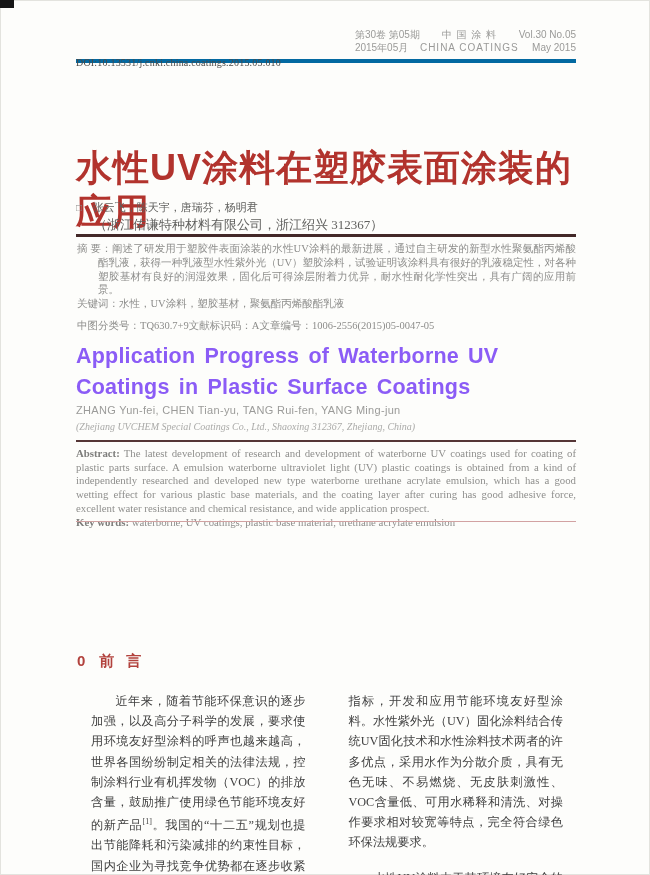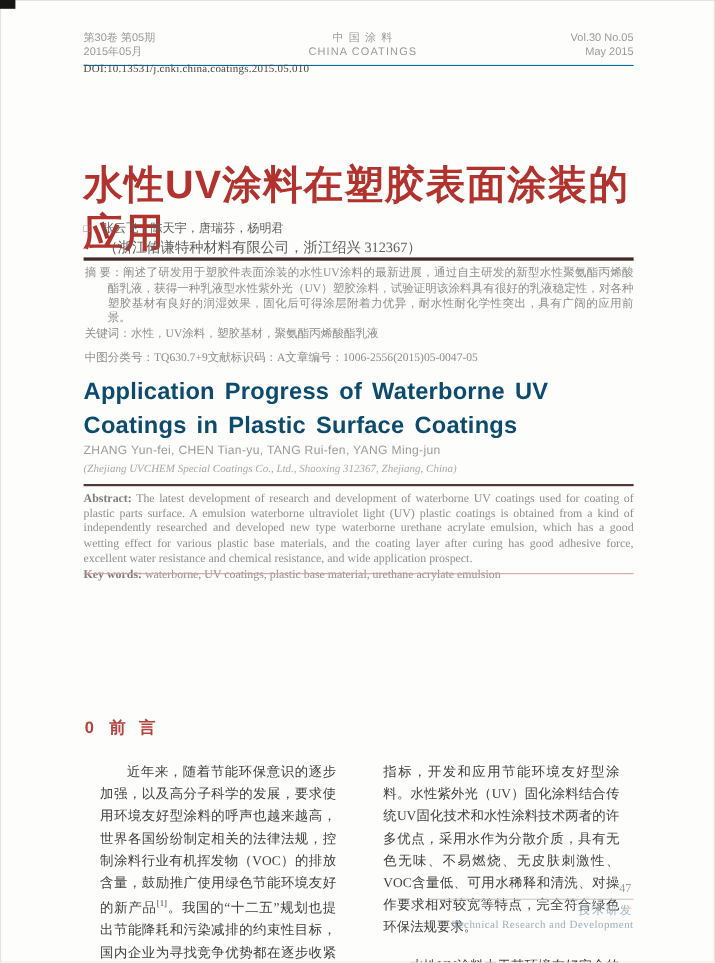--- a/index.html
+++ b/index.html
@@ -9,24 +9,24 @@
     background:#fdfdfb;
     box-shadow:inset 0 0 0 1px #e3e3de;
     font-family:"Liberation Serif","DejaVu Serif",serif;
     overflow:hidden;
   }
   .corner-chip{position:absolute;left:0;top:0;width:14px;height:8px;background:#161616;}
 
   
   .jheader{
     position:absolute;top:28px;left:76px;right:74px;
-    display:flex;justify-content:space-between;align-items:flex-start;
+    display:flex;justify-content:flex-end;align-items:flex-start;
     font-family:"Liberation Sans","DejaVu Sans",sans-serif;
     font-size:10px;line-height:13px;color:#9a9a98;
-    border-bottom:1px solid #0369a1;padding-bottom:5px;
+    border-bottom:4px solid #0369a1;padding-bottom:5px;
   }
   .jheader .col{white-space:nowrap;}
   .jheader .c{text-align:center;letter-spacing:1px;}
   .jheader .r{text-align:right;}
   .doi{
     position:absolute;top:57px;left:76px;
     font-size:10px;color:#4a4a48;letter-spacing:0.2px;
   }
 
   
@@ -61,21 +61,21 @@
   .clc-row{
     display:flex;justify-content:flex-start;
     margin-top:8px;color:#8d8d8b;
   }
 
   
   .en-title{
     position:absolute;top:341px;left:76px;right:74px;
     font-family:"Liberation Sans","DejaVu Sans",sans-serif;
     font-weight:bold;font-size:21.5px;line-height:31px;
-    color:#0c4a6e;letter-spacing:0.2px;
+    color:#8b5cf6;letter-spacing:0.2px;
     word-spacing:3px;
   }
   .en-authors{
     position:absolute;top:404px;left:76px;
     font-family:"Liberation Sans","DejaVu Sans",sans-serif;
     font-size:11px;color:#9b9b99;letter-spacing:0.3px;
   }
   .en-affil{
     position:absolute;top:421px;left:76px;
     font-style:italic;font-size:10px;color:#aaaaa8;
@@ -183,19 +183,13 @@
   <div class="columns">
     <div class="colm">
       <p class="indent"><span>近年来，随着节能环保意识的逐步加强，以及高分子科学的发展，要求使用环境友好型涂料的呼声也越来越高，世界各国纷纷制定相关的法律法规，控制涂料行业有机挥发物（VOC）的排放含量，鼓励推广使用绿色节能环境友好的新产品</span><sup>[1]</sup><span>。我国的“十二五”规划也提出节能降耗和污染减排的约束性目标，国内企业为寻找竞争优势都在逐步收紧涂料VOC含量</span></p>
     </div>
     <div class="colm">
       <p>指标，开发和应用节能环境友好型涂料。水性紫外光（UV）固化涂料结合传统UV固化技术和水性涂料技术两者的许多优点，采用水作为分散介质，具有无色无味、不易燃烧、无皮肤刺激性、VOC含量低、可用水稀释和清洗、对操作要求相对较宽等特点，完全符合绿色环保法规要求。</p>
       <p class="indent"><span>水性UV涂料由于其环境友好安全的特点得到了国内外学术界和工业界的广泛重视</span><sup>[2-3]</sup><span>。ZENECA</span></p>
     </div>
   </div>
 
-  <div class="footer">
-    <div class="pn">47</div>
-    <div class="f-rule"></div>
-    <div class="f-cn">技术研发</div>
-    <div class="f-en">Technical Research and Development</div>
-  </div>
 </div>
 
 </body></html>

